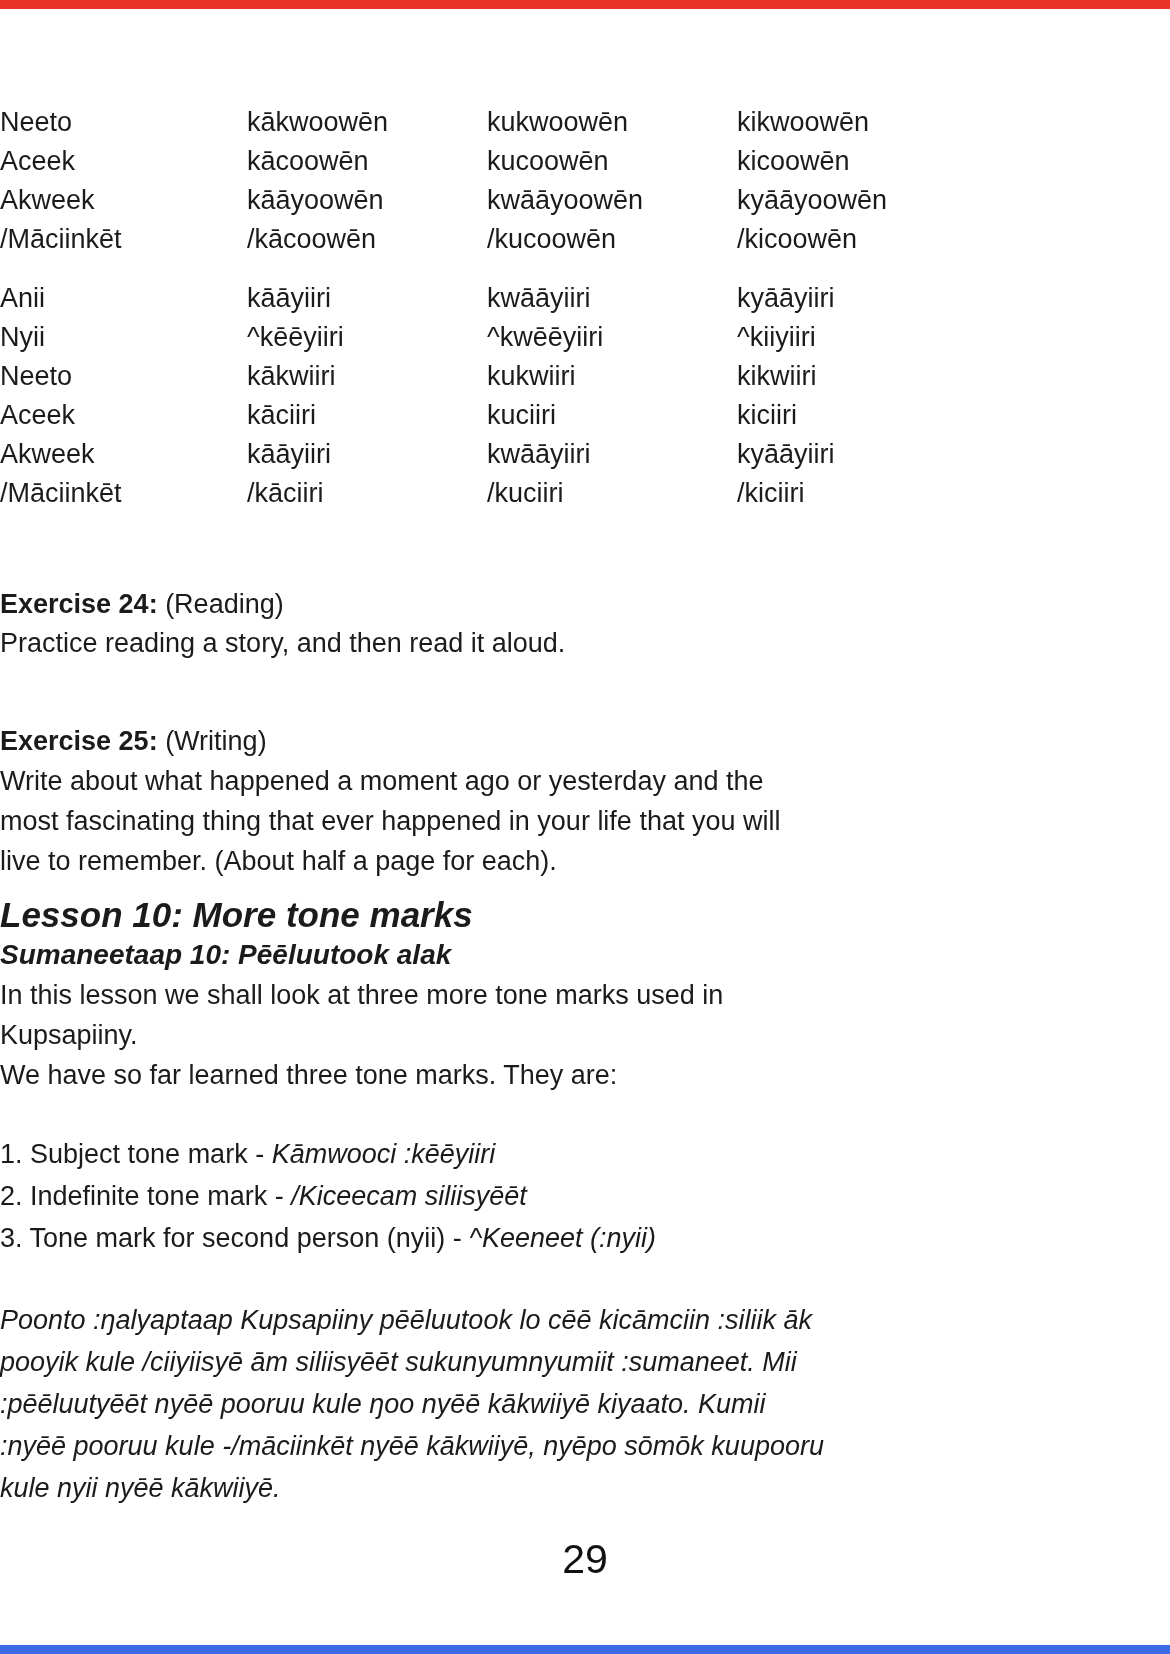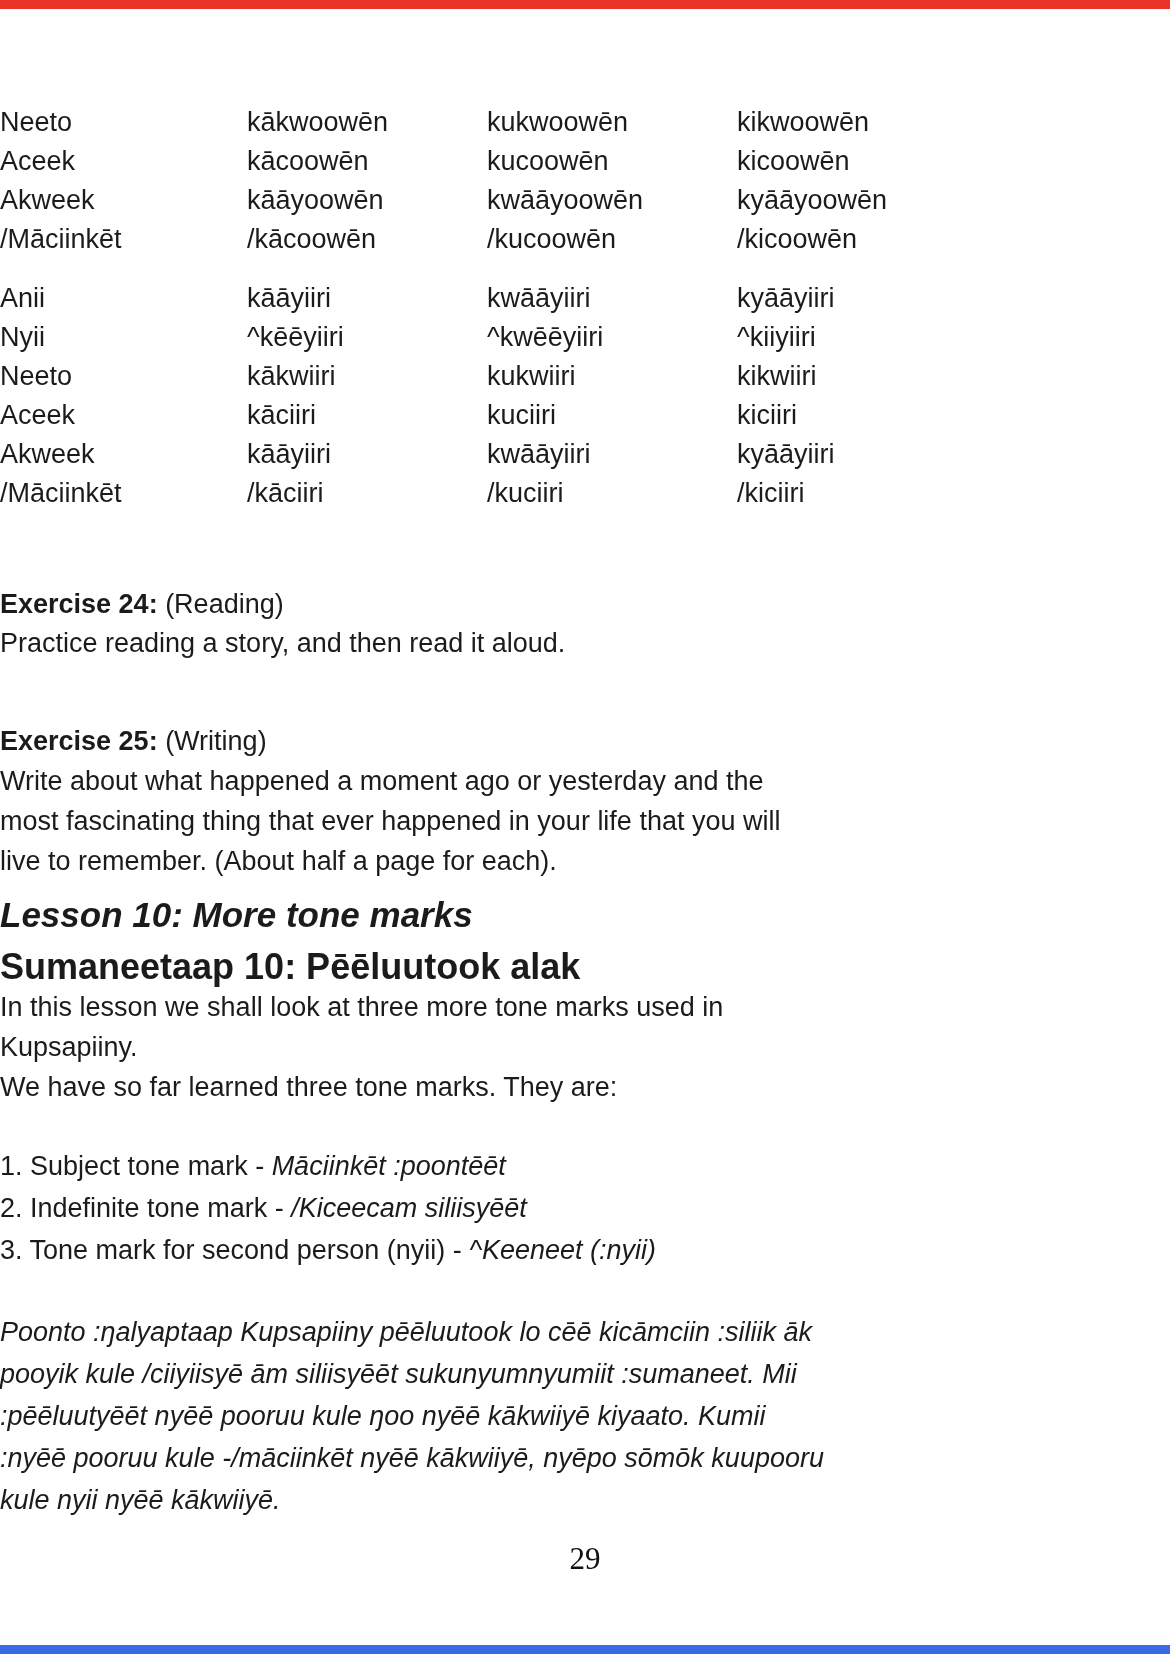--- a/index.html
+++ b/index.html
@@ -41,23 +41,23 @@
   .ex-title { font-weight: bold; }
 
   .lesson-heading {
     margin-top: 14px;
     font-weight: bold;
     font-style: italic;
     font-size: 35px;
     line-height: 40px;
   }
   .sumaneetaap-heading {
-    margin-top: 12px;
     font-weight: bold;
-    font-size: 36px;
+    font-style: italic;
+    font-size: 28px;
     line-height: 40px;
   }
   .intro-block { line-height: 40px; }
   .learned-line { line-height: 40px; }
 
   .tone-list { margin-top: 38px; line-height: 42px; }
   .tone-term { font-style: italic; }
 
   .kup-paragraph {
     margin-top: 40px;
@@ -65,22 +65,22 @@
     font-size: 27px;
     line-height: 42px;
   }
 
   .page-number {
     position: absolute;
     left: 0;
     width: 1170px;
     top: 1537px;
     text-align: center;
-    font-family: Liberation Serif, serif;
-    font-size: 31px;
+    font-family: Liberation Sans, sans-serif;
+    font-size: 41px;
     line-height: 44px;
     color: #111111;
   }
 </style>
 </head>
 <body style="background: rgb(255, 255, 255); color: rgb(27, 27, 27);">
 
 <div id="top-bar" class="scan-bar" style="background: rgb(232, 50, 42);"></div>
 
 <div class="content">
@@ -166,21 +166,21 @@
   <div class="lesson-heading">Lesson 10: More tone marks</div>
   <div class="sumaneetaap-heading">Sumaneetaap 10: Pēēluutook alak</div>
 
   <div class="intro-block">
     <div>In this lesson we shall look at three more tone marks used in</div>
     <div>Kupsapiiny.</div>
   </div>
   <div class="learned-line">We have so far learned three tone marks. They are:</div>
 
   <div class="tone-list">
-    <div><span>1. Subject tone mark - </span><span class="tone-term">Māciinkēt :poontēēt</span></div>
+    <div><span>1. Subject tone mark - </span><span class="tone-term">Kāmwooci :kēēyiiri</span></div>
     <div><span>2. Indefinite tone mark - </span><span class="tone-term">/Kiceecam siliisyēēt</span></div>
     <div><span>3. Tone mark for second person (nyii) - </span><span class="tone-term">^Keeneet (:nyii)</span></div>
   </div>
 
   <div class="kup-paragraph">
     <div>Poonto :ŋalyaptaap Kupsapiiny pēēluutook lo cēē kicāmciin :siliik āk</div>
     <div>pooyik kule /ciiyiisyē ām siliisyēēt sukunyumnyumiit :sumaneet. Mii</div>
     <div>:pēēluutyēēt nyēē pooruu kule ŋoo nyēē kākwiiyē kiyaato. Kumii</div>
     <div>:nyēē pooruu kule -/māciinkēt nyēē kākwiiyē, nyēpo sōmōk kuupooru</div>
     <div>kule nyii nyēē kākwiiyē.</div>

